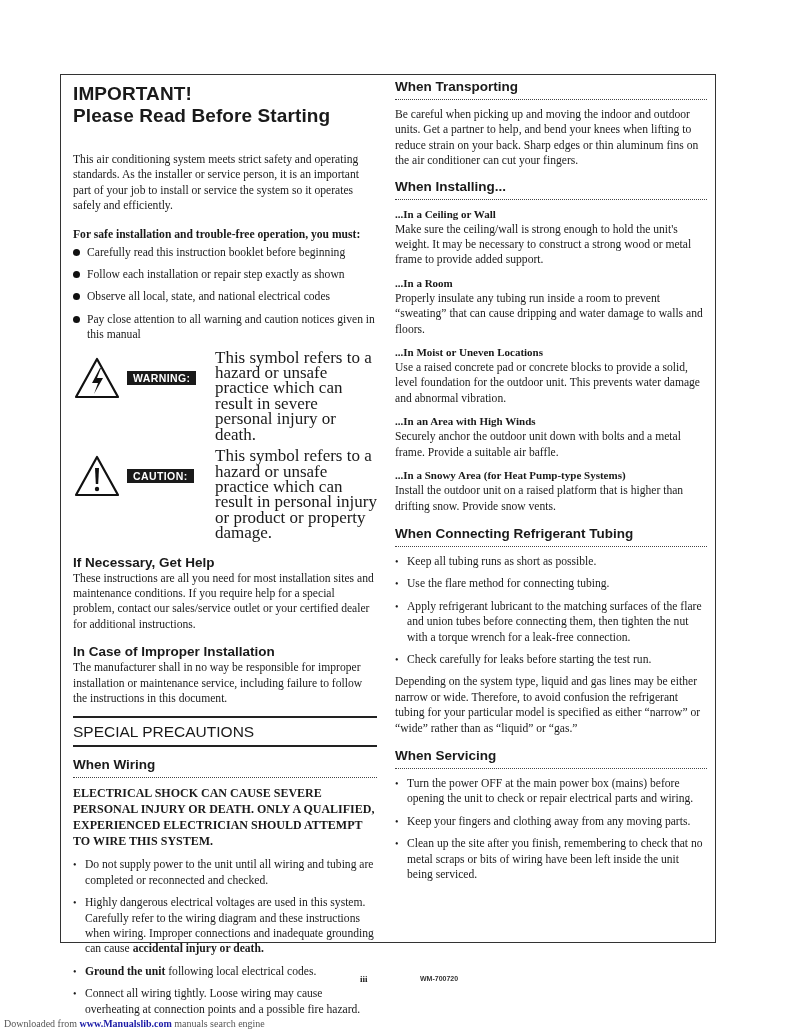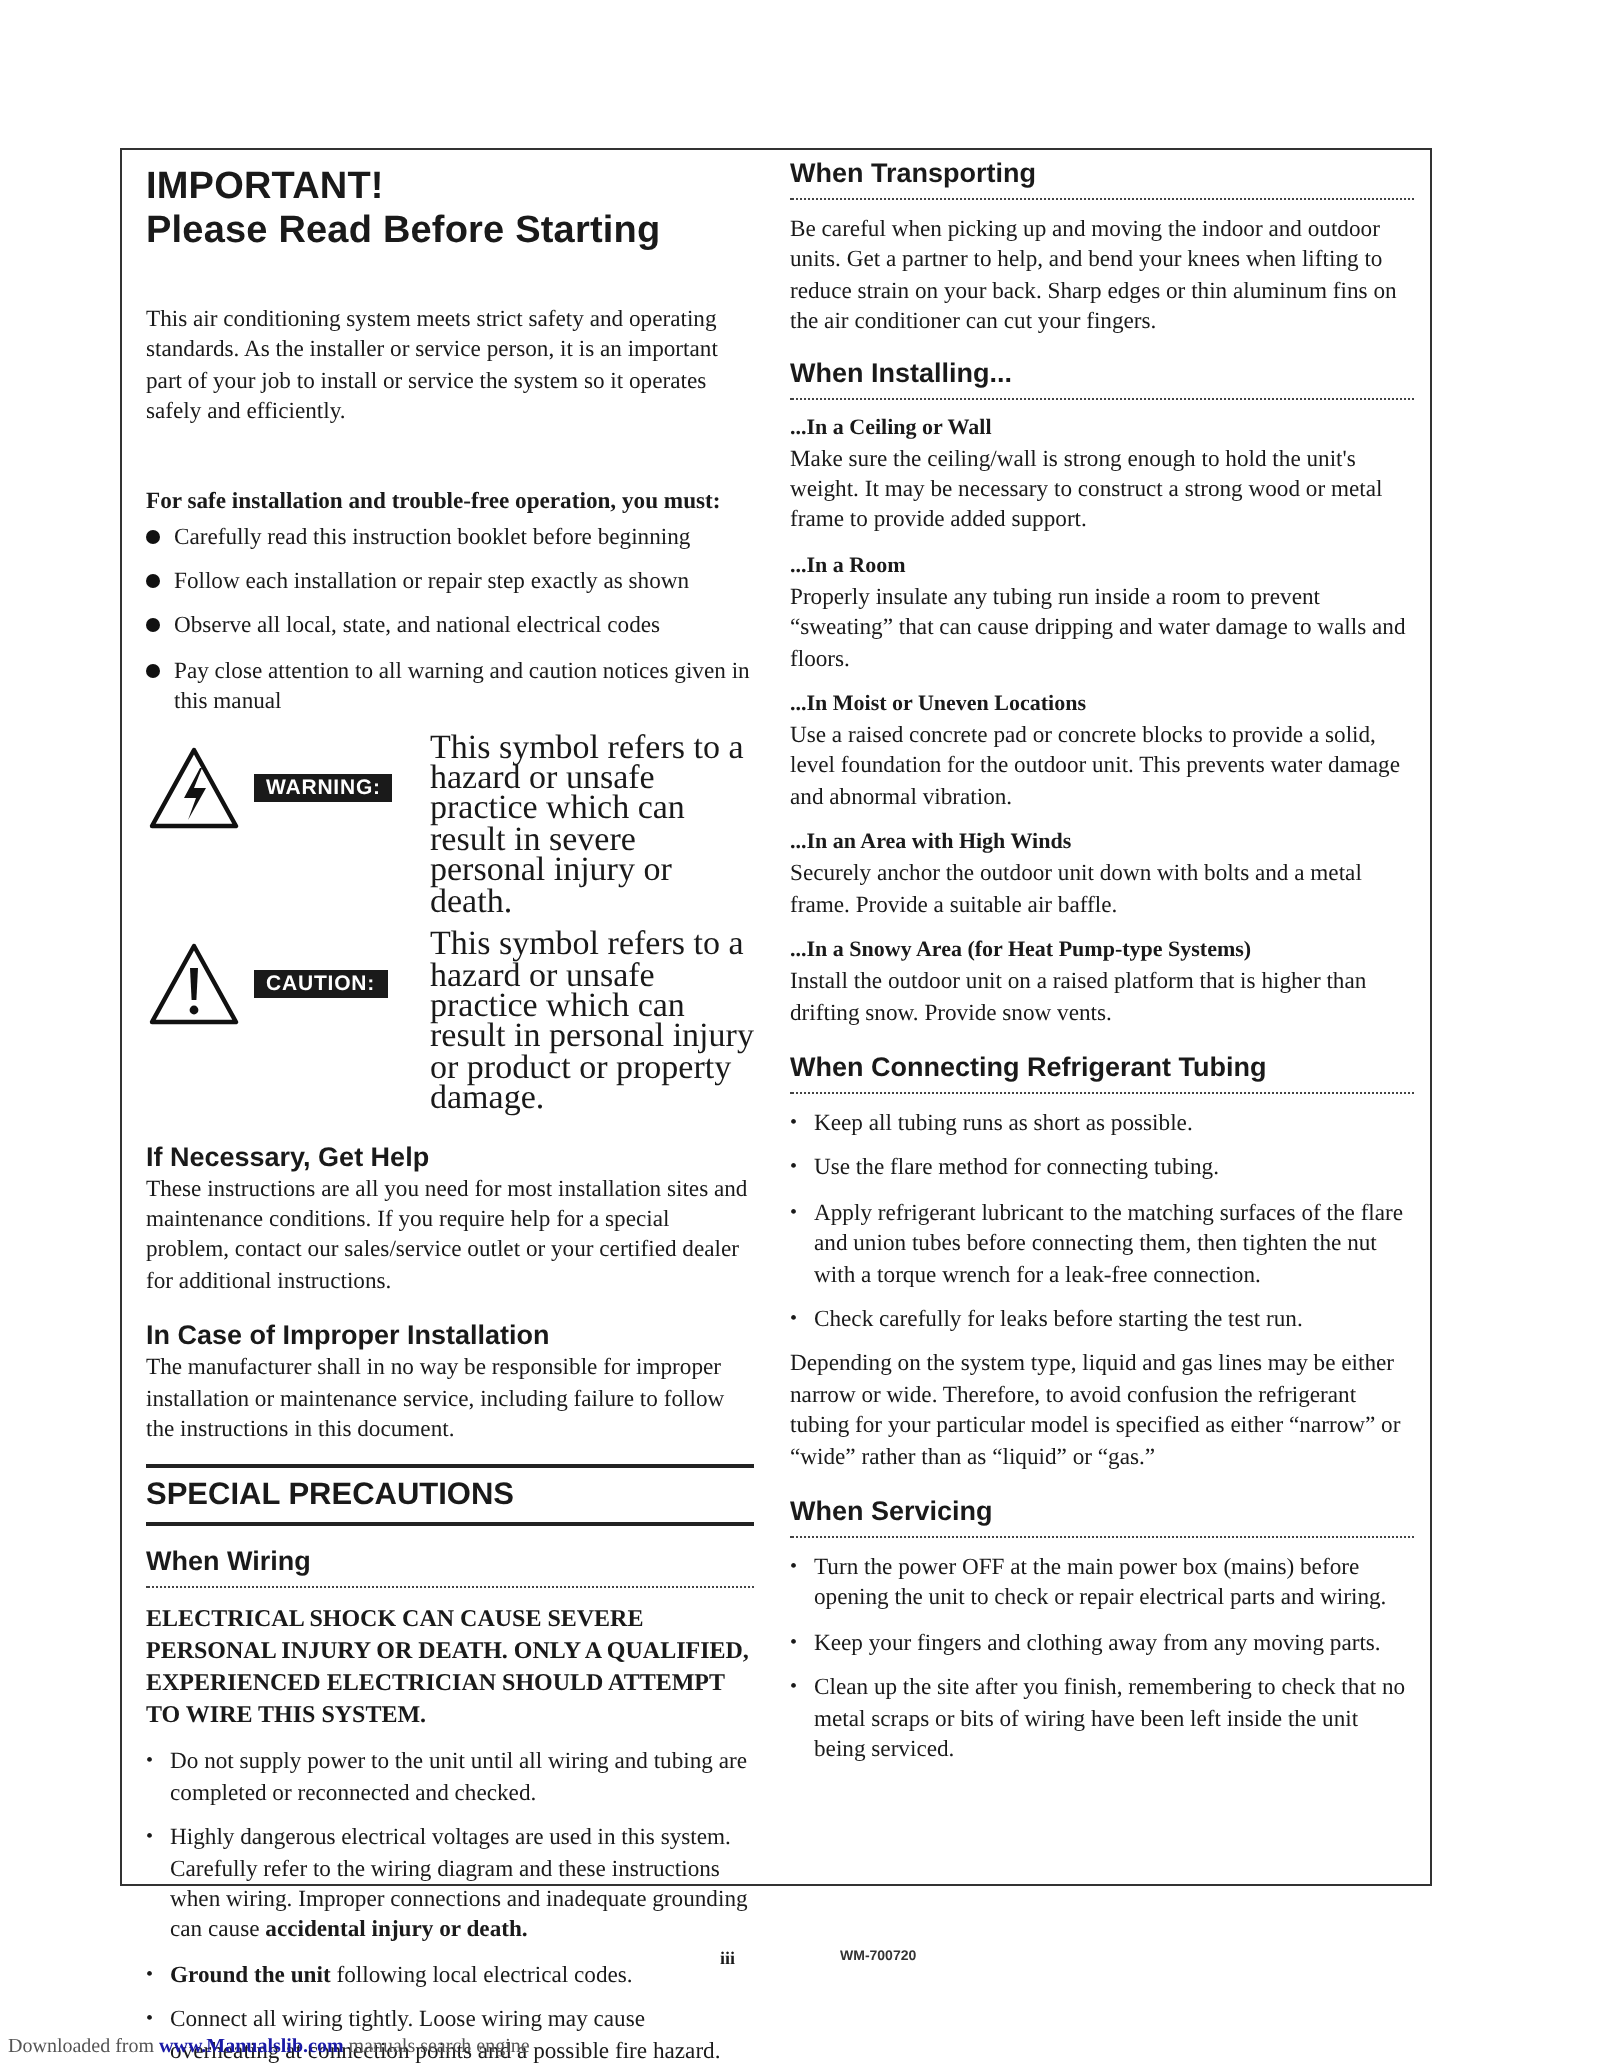--- a/index.html
+++ b/index.html
@@ -7,34 +7,34 @@
          font-family:"Liberation Serif", serif; color:#1a1a1a; }
   .box { position:absolute; left:60px; top:74px; width:656px; height:869px;
          border:1.5px solid #333; box-sizing:border-box; }
   .col { position:absolute; top:0; }
   .col-left { left:12px; width:304px; }
   .col-right { left:334px; width:312px; }
   .big-title { font-family:"Liberation Sans", sans-serif; font-weight:bold; font-size:19px; line-height:22px; margin:0; letter-spacing:0.1px; }
   p { margin:0; }
   .body { font-size:11.6px; line-height:15.4px; }
   .intro { margin-top:25px; }
-  .lead-bold { font-weight:bold; font-size:11.6px; margin-top:30px; }
+  .lead-bold { font-weight:bold; font-size:11.6px; margin-top:14px; }
   ul.dots { list-style:none; margin:4px 0 0 0; padding:0; }
   ul.dots li { position:relative; padding-left:14px; margin-bottom:7px; font-size:11.6px; line-height:15.4px; }
   ul.dots li .bullet { position:absolute; left:0; top:4px; width:7px; height:7px; border-radius:50%; background:#111; }
   .sym-row { display:flex; align-items:flex-start; margin-top:2px; }
   .sym-left { width:142px; display:flex; align-items:center; padding-top:6px; }
   .sym-text { flex:1; font-size:17px; line-height:15.4px; }
   .sym-label { background:#1a1a1a; color:#fff; font-family:"Liberation Sans", sans-serif; font-size:10.5px; font-weight:bold;
                padding:1px 6px; margin-left:6px; letter-spacing:0.4px; }
   .h2 { font-family:"Liberation Sans", sans-serif; font-weight:bold; font-size:13.5px; line-height:16px; margin:0; }
   .h2-dotted { font-family:"Liberation Sans", sans-serif; font-weight:bold; font-size:13.5px; line-height:16px;
                border-bottom:1px dotted #444; padding-bottom:4px; margin-bottom:7px; }
   .special { border-top:2px solid #222; border-bottom:2px solid #222; padding:5px 0 4px 0; margin-top:10px;
-             font-family:"Liberation Sans", sans-serif; font-weight:bold; font-size:15.5px; line-height:18px; }
+             font-family:"Liberation Sans", sans-serif; font-weight:normal; font-size:15.5px; line-height:18px; }
   .caps-warning { font-weight:bold; font-size:12px; line-height:16px; margin-top:2px; }
   ul.small { list-style:none; margin:8px 0 0 0; padding:0; }
   ul.small li { position:relative; padding-left:12px; margin-bottom:7px; font-size:11.6px; line-height:15.4px; }
   ul.small li::before { content:"\2022"; position:absolute; left:0; top:0; font-size:10px; }
   .sub-h { font-weight:bold; font-size:11px; line-height:15px; }
   .sect { margin-top:10px; }
   .footer-page { position:absolute; left:360px; top:974px; font-size:9px; font-weight:bold; font-family:"Liberation Serif", serif; }
   .footer-code { position:absolute; left:420px; top:975px; font-size:7px; font-weight:bold; font-family:"Liberation Sans", sans-serif; color:#333; }
   .download { position:absolute; left:4px; top:1018px; font-size:10px; color:#555; }
   .download a { color:#1a1aa6; font-weight:bold; }

